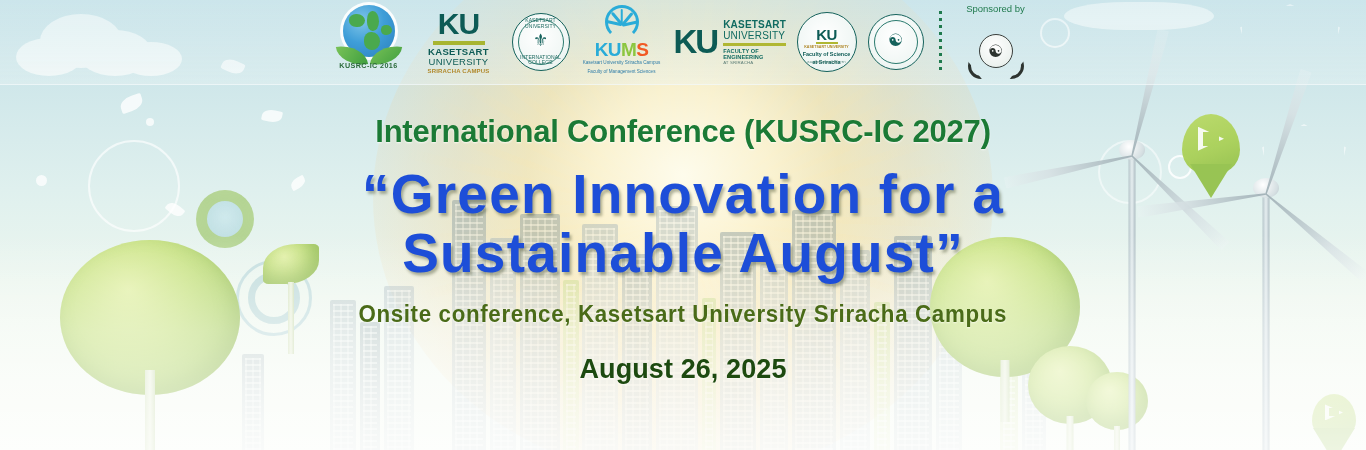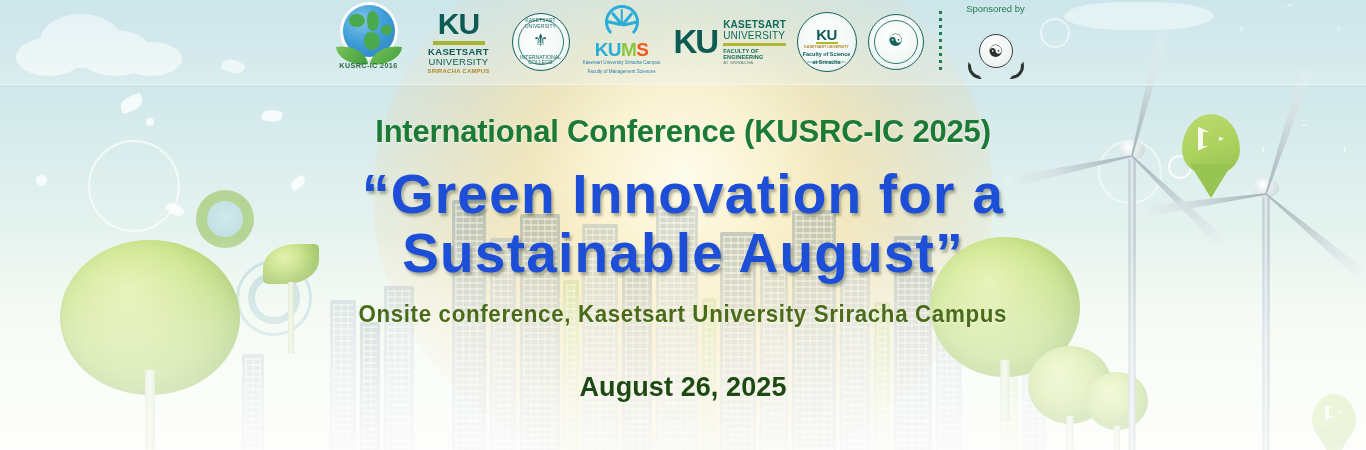--- a/index.html
+++ b/index.html
@@ -274,21 +274,21 @@
     text-shadow:2px 3px 3px rgba(60,70,40,.40);
   }
   .subtitle {
     margin-top:16px;
     font-size:24px; font-weight:bold; color:#4a6b18;
     letter-spacing:.7px;
     transform:scaleX(.93);
     text-shadow:0 1px 2px rgba(255,255,255,.7);
   }
   .date {
-    margin-top:44px;
+    margin-top:26px;
     font-size:27px; font-weight:bold; color:#1d4a10;
     letter-spacing:.1px;
     text-shadow:0 1px 2px rgba(255,255,255,.65);
   }
 </style>
 </head>
 <body>
 
 <div class="banner">
 
@@ -467,21 +467,21 @@
         <div class="gov-emblem">☯</div>
         <div class="wreath-l"></div>
         <div class="wreath-r"></div>
       </div>
     </div>
 
   </div>
 
   <div class="content">
     <div class="title">
-      <div>International Conference (KUSRC-IC 2025)</div>
+      <div>International Conference (KUSRC-IC 2027)</div>
     </div>
 
     <div class="headline">
       <div>“Green Innovation for a</div>
       <div>Sustainable August”</div>
     </div>
 
     <div class="subtitle">Onsite conference, Kasetsart University Sriracha Campus</div>
 
     <div class="date">August 26, 2025</div>

